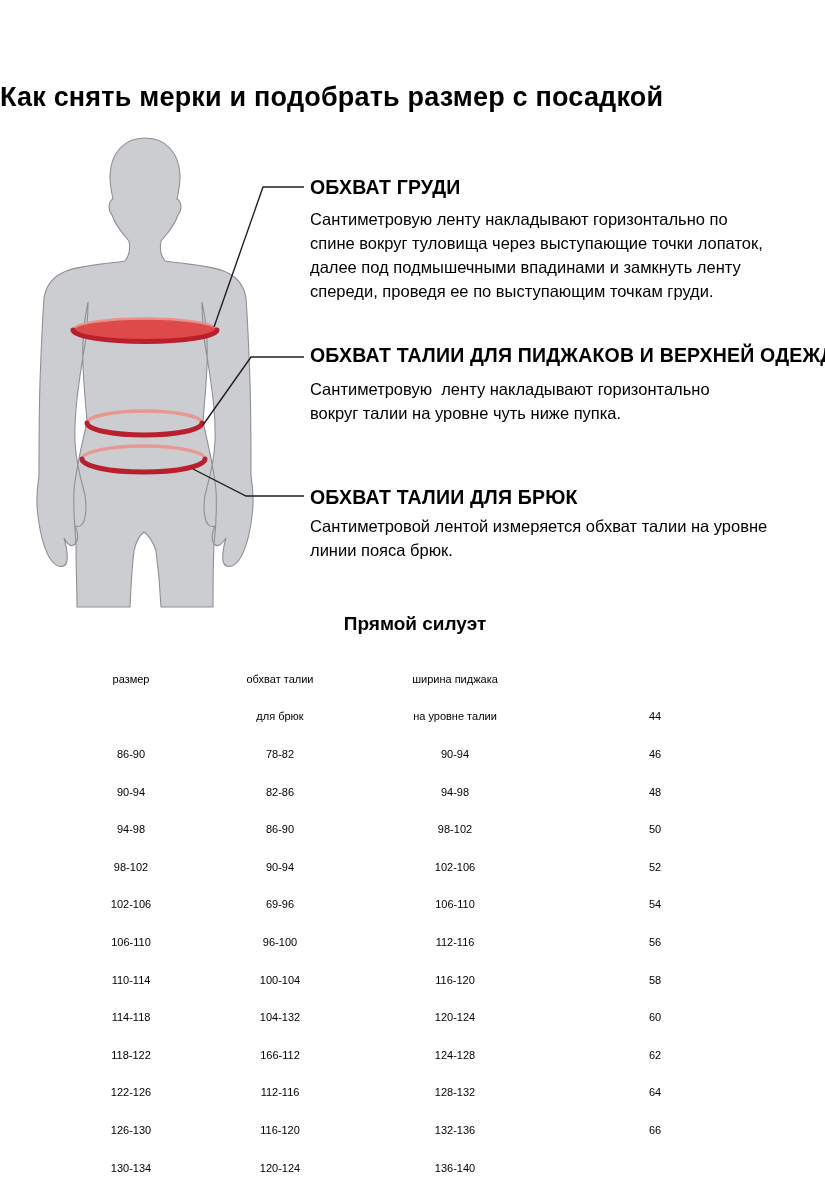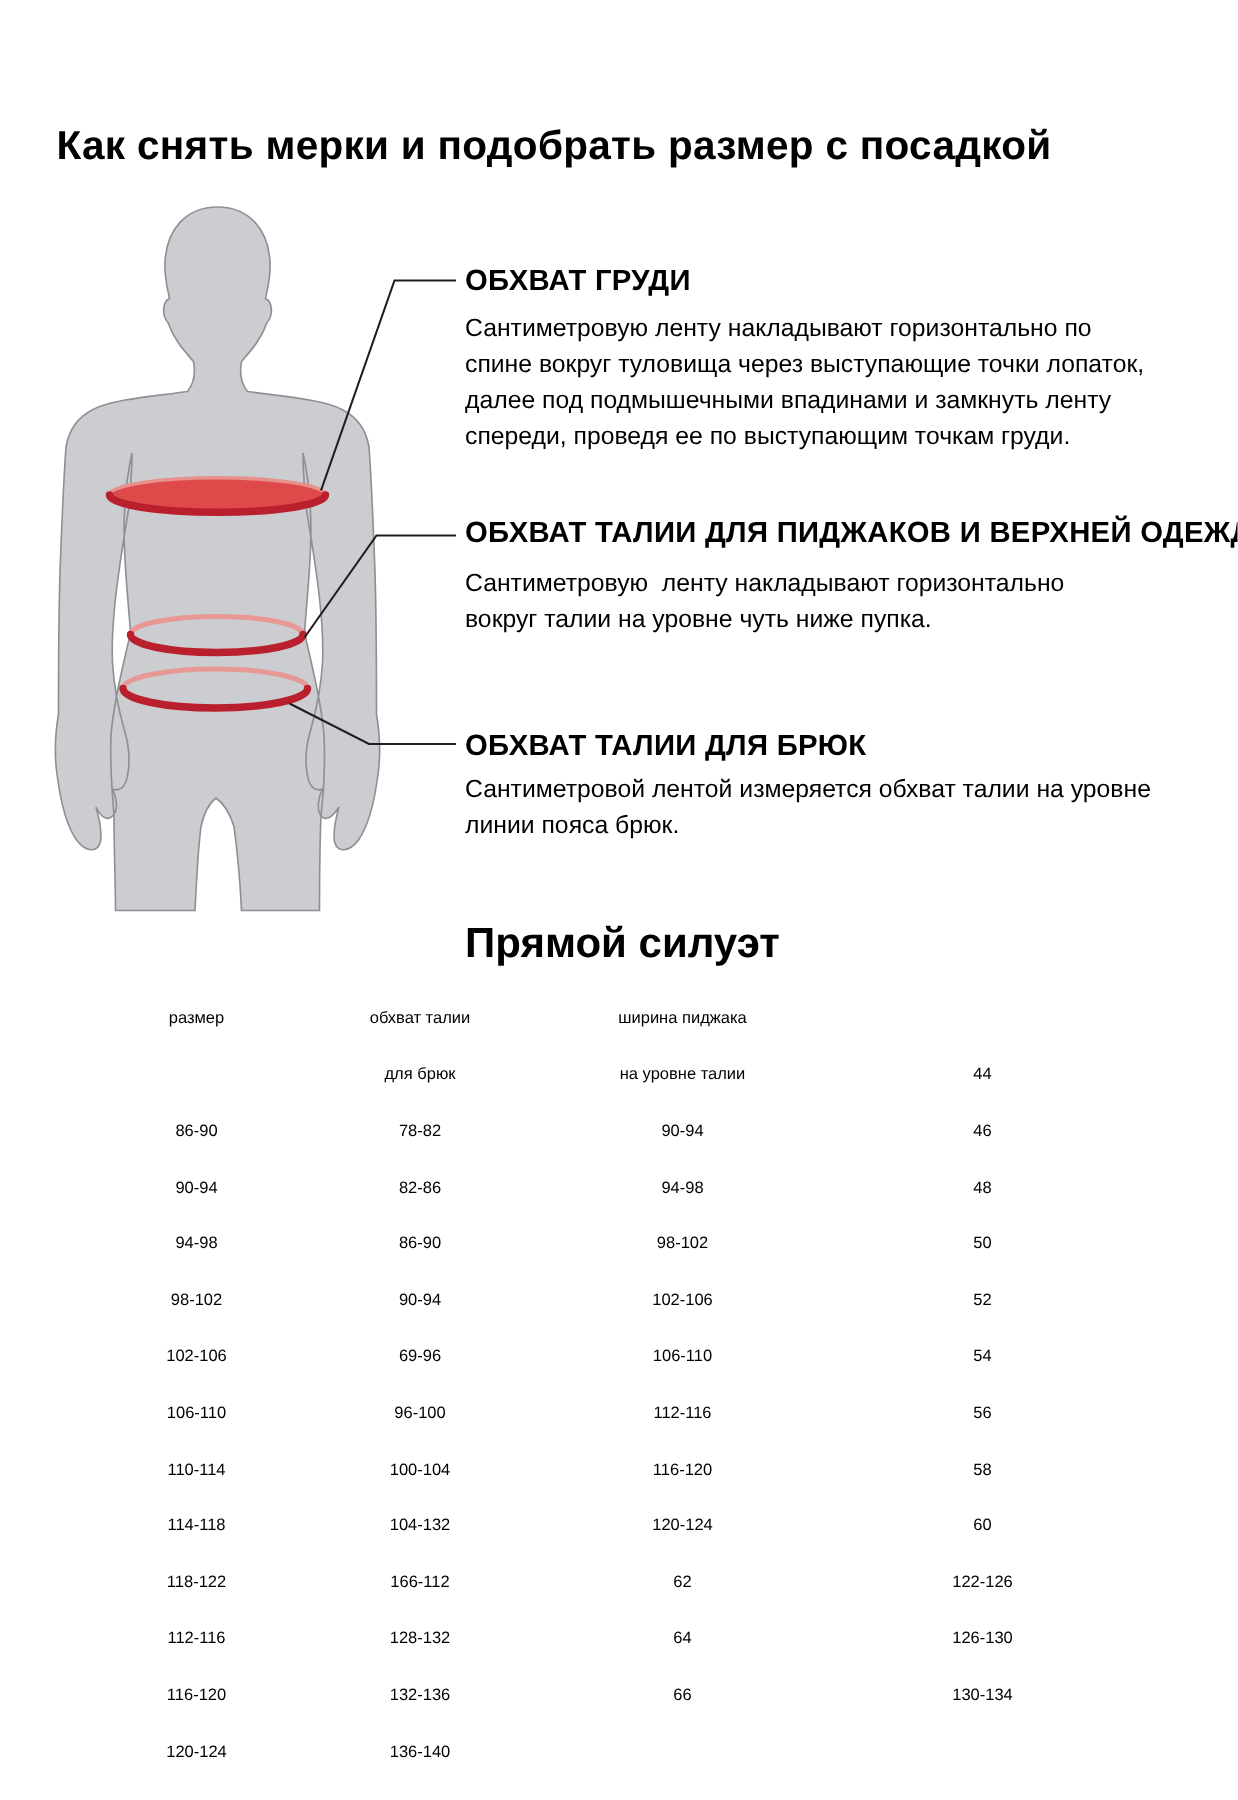--- a/index.html
+++ b/index.html
@@ -5,38 +5,38 @@
   * { margin:0; padding:0; box-sizing:border-box; }
   html,body { background:#ffffff; }
   body {
     width:825px; height:1200px;
     position:relative; overflow:hidden;
     font-family:"Liberation Sans","DejaVu Sans",sans-serif;
     color:#000;
   }
   .page-title {
     position:absolute; top:82px; left:0; width:701px;
-    text-align:right; font-size:27px; font-weight:bold; letter-spacing:0.2px;
+    text-align:left; font-size:27px; font-weight:bold; letter-spacing:0.2px;
   }
   .figure-svg { position:absolute; left:0; top:130px; width:320px; height:480px; }
   .silhouette { fill:#cccdd0; stroke:#8f9095; stroke-width:1.1; }
   .band-fill { fill:#de4949; }
   .band-top { fill:none; stroke:#e79894; stroke-width:3.4; }
   .band-top-thin { fill:none; stroke:#e7918d; stroke-width:2.4; }
   .band-bottom { fill:none; stroke:#ba1f2d; stroke-width:5; stroke-linecap:round; }
   .callout-line { fill:none; stroke:#1f1f1f; stroke-width:1.4; }
   .callout { position:absolute; left:310px; width:500px; }
   .callout-heading { font-size:19.5px; font-weight:700; white-space:nowrap; letter-spacing:0.2px; }
   .callout-body { font-size:16.5px; line-height:24px; white-space:pre-wrap; margin-top:3px; }
   .c1 { top:176px; } .c1 .callout-body{ margin-top:8px; }
   .c2 { top:344px; } .c2 .callout-body{ margin-top:10px; }
   .c3 { top:486px; } .c3 .callout-body{ margin-top:5px; }
   .table-title {
     position:absolute; left:85px; top:613px; width:660px;
-    text-align:center; font-size:28px; font-weight:bold;
+    text-align:center; font-size:19px; font-weight:bold;
   }
   .size-table {
     position:absolute; left:85px; top:660px; width:698px;
     display:grid;
     grid-template-columns:92px 206px 144px 256px;
     grid-auto-rows:37.6px;
     align-items:center;
     font-size:11px;
   }
   .size-table .cell { text-align:center; }
@@ -190,20 +190,21 @@
     <div class="cell">110-114</div>
     <div class="cell">100-104</div>
     <div class="cell">116-120</div>
     <div class="cell">58</div>
     <div class="cell">114-118</div>
     <div class="cell">104-132</div>
     <div class="cell">120-124</div>
     <div class="cell">60</div>
     <div class="cell">118-122</div>
     <div class="cell">166-112</div>
+    <div class="cell">124-128</div>
     <div class="cell">62</div>
     <div class="cell">122-126</div>
     <div class="cell">112-116</div>
     <div class="cell">128-132</div>
     <div class="cell">64</div>
     <div class="cell">126-130</div>
     <div class="cell">116-120</div>
     <div class="cell">132-136</div>
     <div class="cell">66</div>
     <div class="cell">130-134</div>

